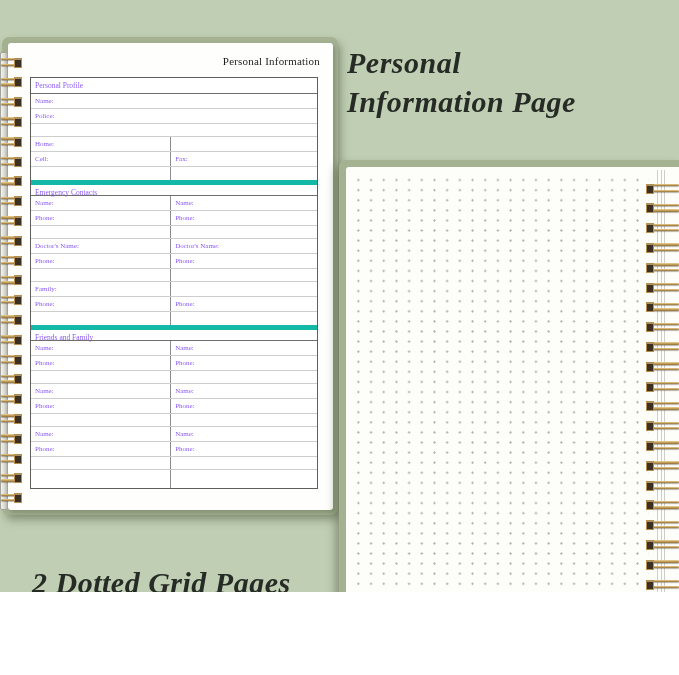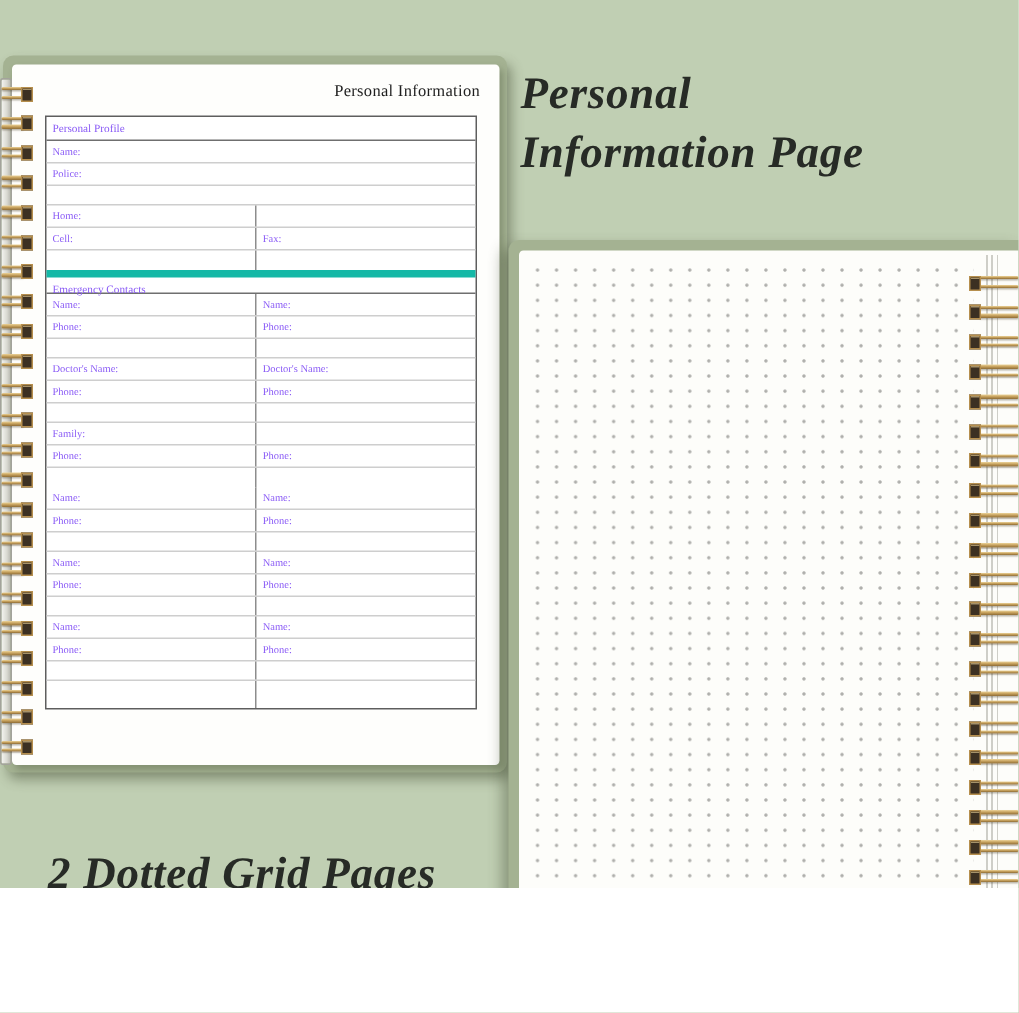--- a/index.html
+++ b/index.html
@@ -155,20 +155,21 @@
           <div class="cell-l">Family:</div>
         </div>
         <div class="frow split">
           <div class="cell-l">Phone:</div>
           <div class="cell-r">Phone:</div>
         </div>
         <div class="frow split blank preheader">
           <div class="cell-l"></div>
           <div class="cell-r"></div>
         </div>
+        <div class="fheader">Friends and Family</div>
         <div class="frow split">
           <div class="cell-l">Name:</div>
           <div class="cell-r">Name:</div>
         </div>
         <div class="frow split">
           <div class="cell-l">Phone:</div>
           <div class="cell-r">Phone:</div>
         </div>
         <div class="frow split blank">
           <div class="cell-l"></div>

